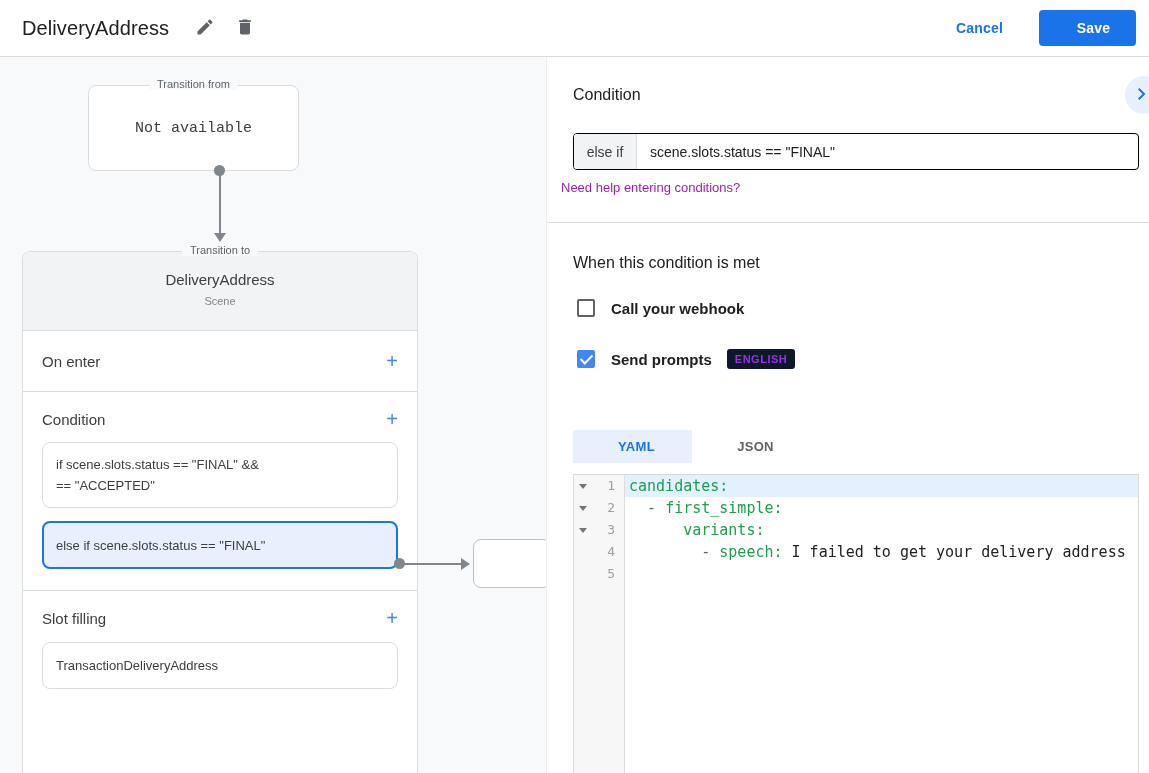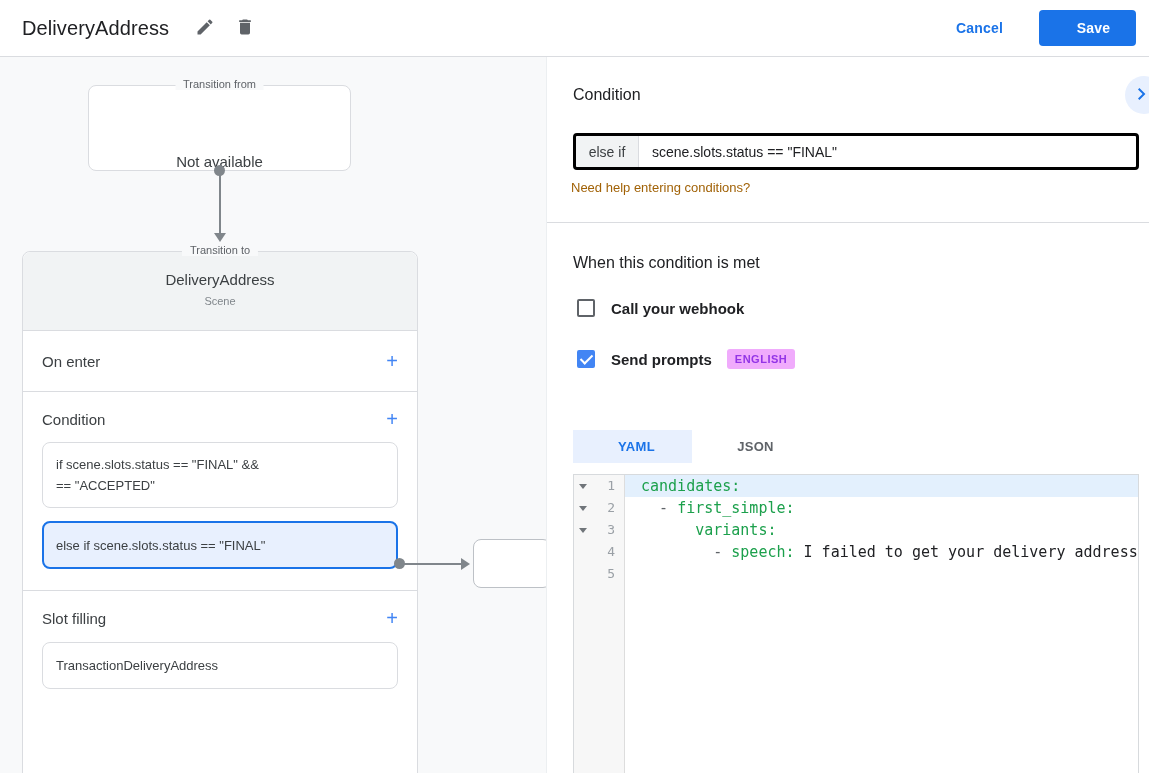--- a/index.html
+++ b/index.html
@@ -19,23 +19,23 @@
   .save-btn { width:97px; height:36px; background:#1a73e8; color:#fff; border:none; border-radius:4px;
               font-family:inherit; font-size:14px; font-weight:600; letter-spacing:.2px; cursor:pointer;padding-left:12px; }
 
   .content { position:absolute; top:57px; left:0; right:0; bottom:0; }
 
   
   .canvas { position:absolute; left:0; top:0; width:546px; height:716px; background:#f8f9fa; overflow:hidden; }
   .legend { position:absolute; top:-8px; left:50%; transform:translateX(-50%); background:#f8f9fa;
             padding:0 8px; font-size:11px; color:#5f6368; white-space:nowrap; }
 
-  .tf-box { position:absolute; left:88px; top:28px; width:263px; height:86px; background:#fff;
-            border:1px solid #dadce0; border-radius:8px; display:flex; align-items:flex-end; justify-content:center; }
-  .tf-value { font-size:15px; color:#3c4043; }
+  .tf-box { position:absolute; left:88px; top:28px; width:211px; height:86px; background:#fff;
+            border:1px solid #dadce0; border-radius:8px; display:flex; align-items:center; justify-content:center; }
+  .tf-value { font-size:15px; color:#3c4043;font-family:Liberation Mono, monospace; }
 
   .conn-dot { position:absolute; width:11px; height:11px; border-radius:50%; background:#80868b; }
   .conn-vline { position:absolute; width:2px; background:#80868b; }
   .conn-hline { position:absolute; height:2px; background:#80868b; }
   .arrow-down { position:absolute; width:0; height:0; border-left:6px solid transparent;
                 border-right:6px solid transparent; border-top:9px solid #80868b; }
   .arrow-right { position:absolute; width:0; height:0; border-top:6px solid transparent;
                  border-bottom:6px solid transparent; border-left:9px solid #80868b; }
 
   .scene-card { position:absolute; left:22px; top:194px; width:396px; height:640px; background:#fff;
@@ -67,59 +67,59 @@
 
   
   .panel { position:absolute; left:546px; top:0; right:0; bottom:0; background:#fff; overflow:hidden;
            border-left:1px solid #eceff1; }
   .panel-title { position:absolute; left:26px; top:29px; font-size:16px; font-weight:400; color:#202124; }
   .collapse-btn { position:absolute; right:-14px; top:19px; width:38px; height:38px; border-radius:50%;
                   background:#e8f0fe; border:none; cursor:pointer; display:flex; align-items:center; }
   .collapse-btn svg { fill:#1a73e8; margin-left:5px; }
 
   .cond-row { position:absolute; left:26px; top:76px; width:566px; height:37px;
-              border:3px solid #000000; border-radius:4px; display:flex; background:#fff; }
+              border:1px solid #000000; border-radius:4px; display:flex; background:#fff; }
   .cond-prefix { width:63px; background:#f1f3f4; border-right:1px solid #dadce0;
                  border-radius:3px 0 0 3px; display:flex; align-items:center; justify-content:center;
                  font-size:14px; color:#3c4043; }
   .cond-input { flex:1; border:none; outline:none; padding:0 13px; font-family:inherit;
                 font-size:14px; color:#202124; background:transparent; }
-  .help-link { position:absolute; left:24px; top:123px; font-size:13px; color:#a16207;
+  .help-link { position:absolute; left:14px; top:123px; font-size:13px; color:#a21caf;
                text-decoration:none; cursor:pointer;text-align:center; }
   .panel-divider { position:absolute; left:0; right:0; top:165px; height:1px; background:#dadce0; }
 
   .when-title { position:absolute; left:26px; top:197px; font-size:16px; font-weight:400; color:#202124; }
   .check-row { position:absolute; left:30px; display:flex; align-items:center; cursor:pointer;justify-content:flex-end; }
   .checkbox { width:18px; height:18px; border:2px solid #5f6368; border-radius:2px; margin-right:16px; flex:none; }
   .checkbox.checked { background:#4285f4; border-color:#4285f4; }
   .checkbox.checked::after { content:''; display:block; width:5px; height:10px;
                              border:solid #fff; border-width:0 2px 2px 0; transform:rotate(45deg);
                              margin:0 auto; margin-top:0px; }
   .check-label { font-size:15px; font-weight:600; color:#202124; }
-  .lang-badge { margin-left:15px; background:#f0abfc; color:#9334e6; font-size:11px; font-weight:600;
+  .lang-badge { margin-left:15px; background:#0f172a; color:#9334e6; font-size:11px; font-weight:600;
                 letter-spacing:.5px; padding:4px 8px; border-radius:3px; }
   .hint { position:absolute; left:26px; top:316px; width:566px; font-size:13px; line-height:20px; color:#3c4043; }
   .hint a { color:#1a73e8; text-decoration:none; cursor:pointer; }
 
   .tabs { position:absolute; left:26px; top:373px; display:flex; }
   .tab { width:119px; height:33px; display:flex; align-items:center; justify-content:center;
          font-size:13px; font-weight:600; letter-spacing:.3px; color:#5f6368; cursor:pointer;padding-left:8px; }
   .tab.active { background:#e8f0fe; color:#1a73e8; }
 
   .editor { position:absolute; left:26px; top:417px; width:566px; bottom:-1px;
             border:1px solid #d7dadd; display:flex; font-family:"DejaVu Sans Mono", monospace; }
   .gutter { width:51px; background:#f7f7f7; border-right:1px solid #ddd; }
   .gutter-row { height:22px; position:relative; }
   .fold-icon { position:absolute; left:5px; top:9px; width:0; height:0;
                border-left:4px solid transparent; border-right:4px solid transparent;
                border-top:5px solid #70757a; cursor:pointer; }
   .line-num { display:block; text-align:right; padding-right:9px; font-size:13px;
               line-height:22px; color:#9aa0a6; }
   .code { flex:1; overflow:hidden; }
-  .code-row { height:22px; line-height:22px; white-space:pre; padding-left:16px; font-size:15px; color:#202124; }
+  .code-row { height:22px; line-height:22px; white-space:pre; padding-left:4px; font-size:15px; color:#202124; }
   .code-row.active { background:#e3f0fd; }
   .seg-key { color:#1ca04c; }
   .seg-meta { color:#5f6368; }
   .seg-plain { color:#202124; }
 </style>
 </head>
 <body>
 
 <header class="topbar">
   <h1>DeliveryAddress</h1>

